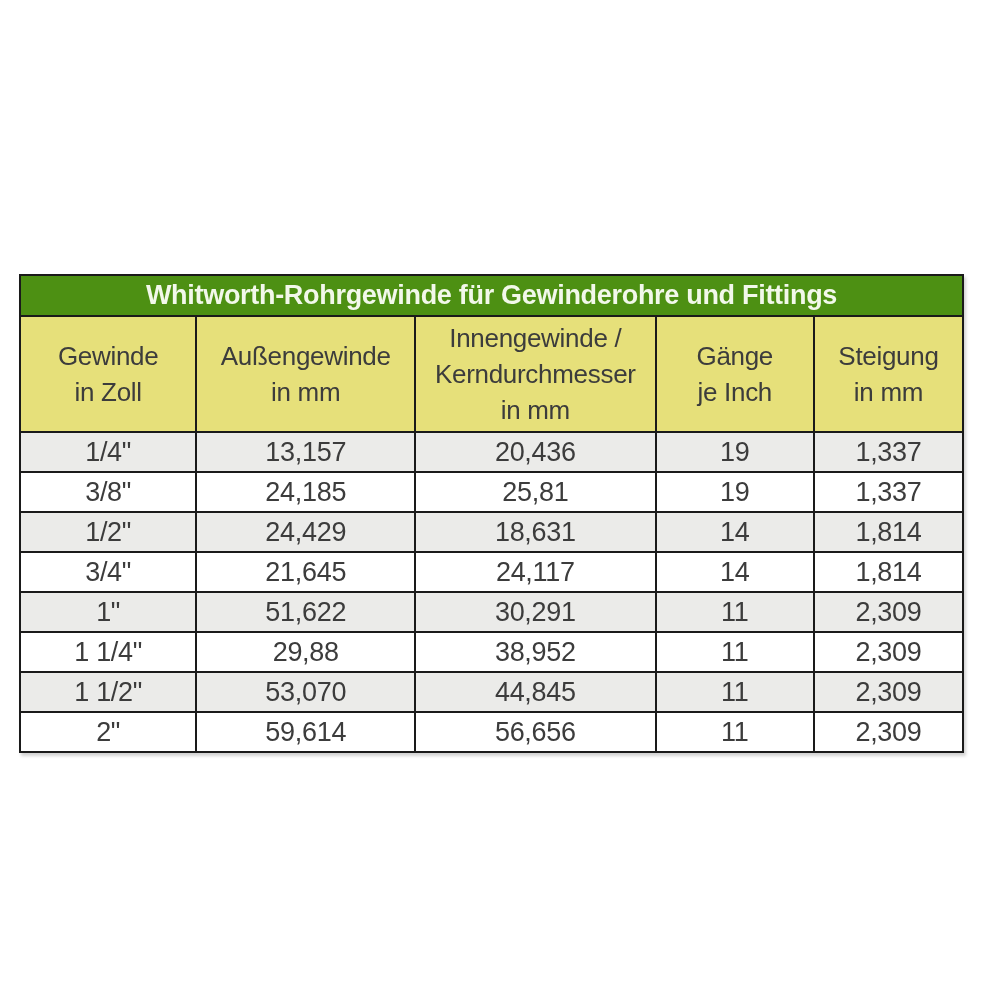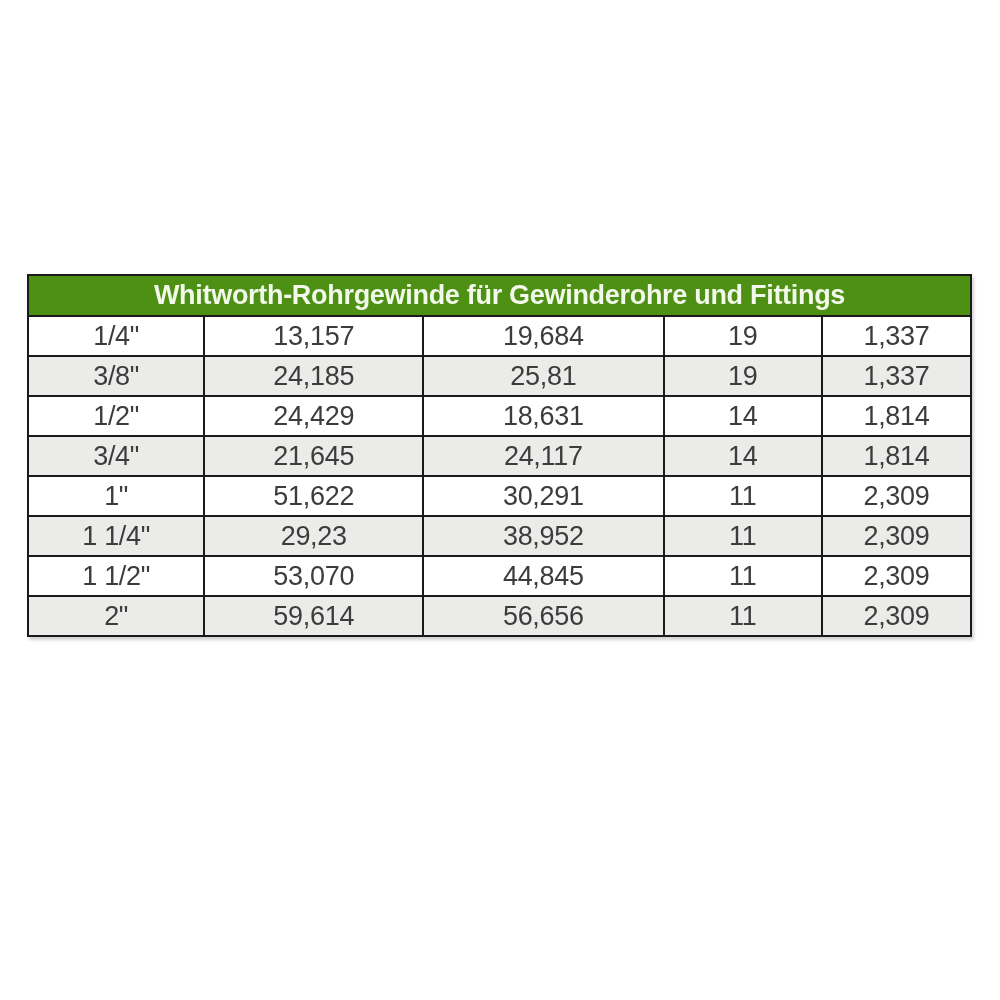--- a/index.html
+++ b/index.html
@@ -14,21 +14,21 @@
   *{margin:0;padding:0;box-sizing:border-box;}
   body{
     width:1000px;height:1000px;
     background:#ffffff;
     font-family:"Liberation Sans", sans-serif;
     position:relative;
     overflow:hidden;
   }
   .spec-table{
     position:absolute;
-    left:27px;
+    left:19px;
     top:274px;
     width:945px;
     border-collapse:collapse;
     table-layout:fixed;
     box-shadow:2px 3px 3px rgba(0,0,0,0.18);
   }
   .spec-table th,.spec-table td{
     border:2px solid var(--border);
     text-align:center;
     vertical-align:middle;
@@ -69,24 +69,37 @@
     <col style="width:18.7%">
     <col style="width:23.2%">
     <col style="width:25.5%">
     <col style="width:16.8%">
     <col style="width:15.8%">
   </colgroup>
   <tbody>
     <tr class="title-row">
       <th colspan="5">Whitworth-Rohrgewinde für Gewinderohre und Fittings</th>
     </tr>
+    <tr class="header-row">
+      <th>Gewinde
+in Zoll</th>
+      <th>Außengewinde
+in mm</th>
+      <th>Innengewinde /
+Kerndurchmesser
+in mm</th>
+      <th>Gänge
+je Inch</th>
+      <th>Steigung
+in mm</th>
+    </tr>
     <tr class="data-row">
       <td>1/4"</td>
       <td>13,157</td>
-      <td>19,684</td>
+      <td>20,436</td>
       <td>19</td>
       <td>1,337</td>
     </tr>
     <tr class="data-row">
       <td>3/8"</td>
       <td>24,185</td>
       <td>25,81</td>
       <td>19</td>
       <td>1,337</td>
     </tr>
@@ -106,21 +119,21 @@
     </tr>
     <tr class="data-row">
       <td>1"</td>
       <td>51,622</td>
       <td>30,291</td>
       <td>11</td>
       <td>2,309</td>
     </tr>
     <tr class="data-row">
       <td>1 1/4"</td>
-      <td>29,23</td>
+      <td>29,88</td>
       <td>38,952</td>
       <td>11</td>
       <td>2,309</td>
     </tr>
     <tr class="data-row">
       <td>1 1/2"</td>
       <td>53,070</td>
       <td>44,845</td>
       <td>11</td>
       <td>2,309</td>

